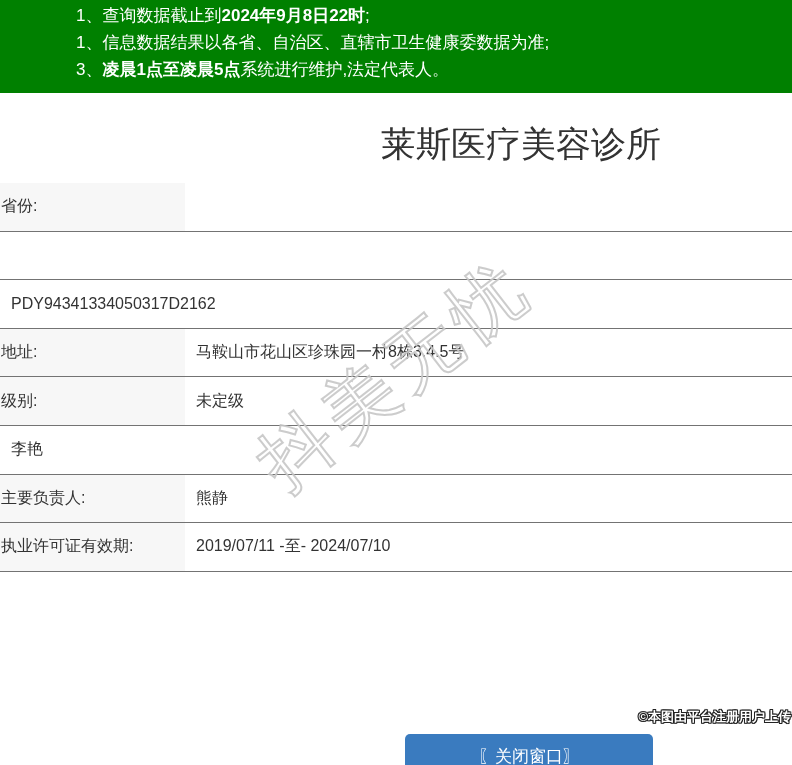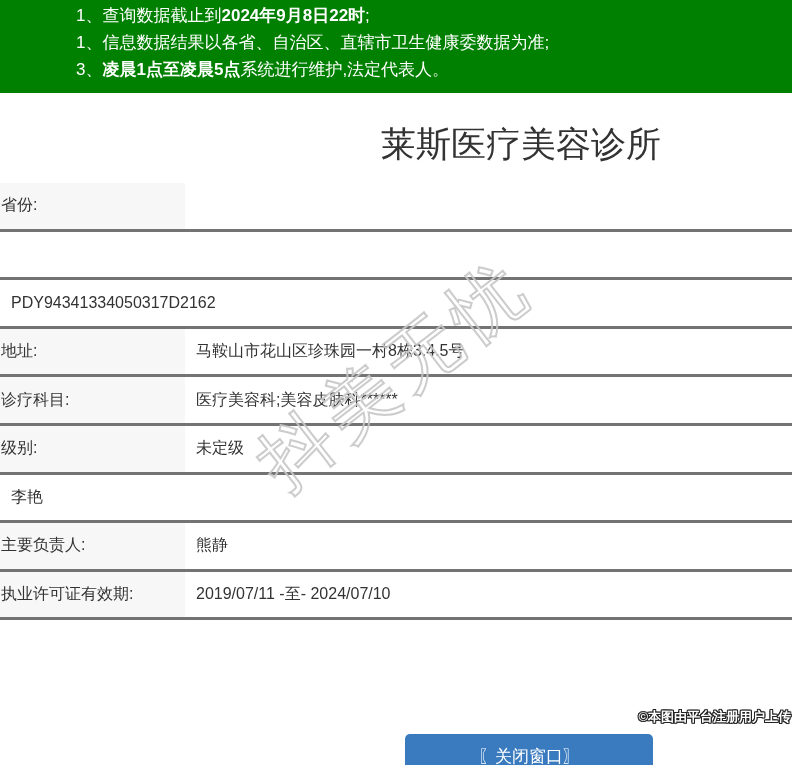--- a/index.html
+++ b/index.html
@@ -14,21 +14,21 @@
   .notice-line { white-space: nowrap; }
   .notice-line .b { font-weight: 700; }
 
   .page-title {
     position: absolute; top: 124px; left: 381px;
     font-size: 35px; line-height: 40px; color: #333; white-space: nowrap;
   }
 
   .info-table { position: absolute; top: 183px; left: 0; width: 792px; }
   .info-table .row {
-    display: flex; height: 48.6px; border-bottom: 3px solid #737373; background: #fff;
+    display: flex; height: 48.6px; border-bottom: 1px solid #737373; background: #fff;
   }
   .cell-label {
     width: 185px; background: #f7f7f7; display: flex; align-items: center;
     padding-left: 1px; font-size: 16px; color: #333; white-space: nowrap; overflow: hidden;
   }
   .cell-value {
     flex: 1; display: flex; align-items: center; padding-left: 11px;
     font-size: 16px; color: #333; white-space: nowrap;
   }
 
@@ -75,24 +75,20 @@
     <div class="row">
     </div>
     <div class="row">
       <div class="cell-value">PDY94341334050317D2162</div>
     </div>
     <div class="row">
       <div class="cell-label">地址:</div>
       <div class="cell-value">马鞍山市花山区珍珠园一村8栋3.4.5号</div>
     </div>
     <div class="row">
-      <div class="cell-label">诊疗科目:</div>
-      <div class="cell-value">医疗美容科;美容皮肤科******</div>
-    </div>
-    <div class="row">
       <div class="cell-label">级别:</div>
       <div class="cell-value">未定级</div>
     </div>
     <div class="row">
       <div class="cell-value">李艳</div>
     </div>
     <div class="row">
       <div class="cell-label">主要负责人:</div>
       <div class="cell-value">熊静</div>
     </div>

